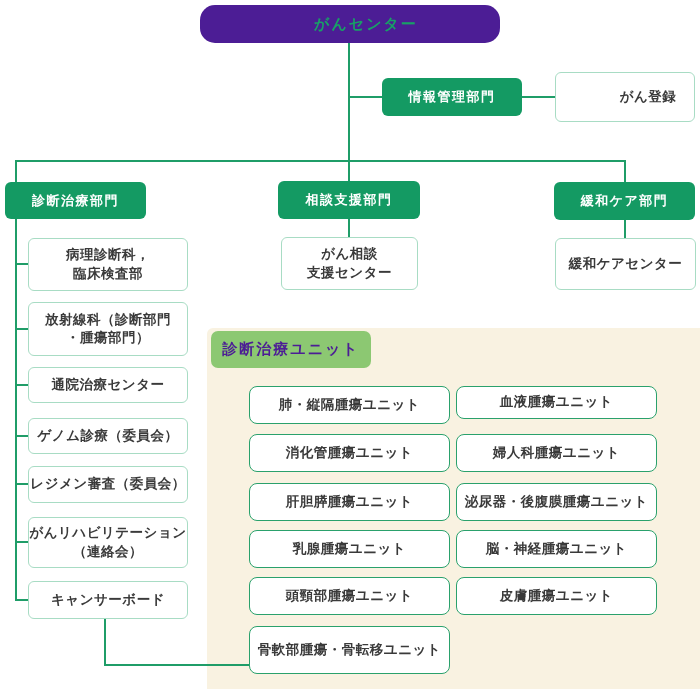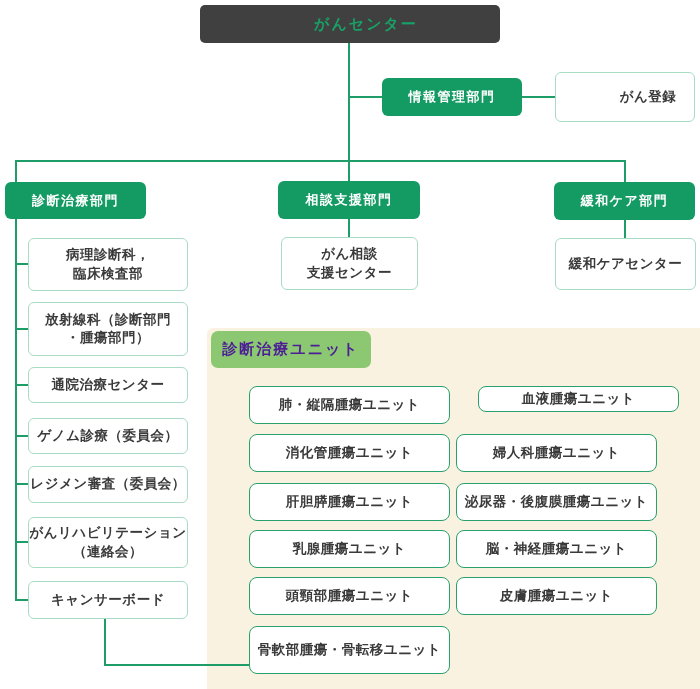--- a/index.html
+++ b/index.html
@@ -11,21 +11,21 @@
   .line{position:absolute;background:#1f9d68;}
 
   
   .panel{position:absolute;background:#f9f2e1;border-radius:6px 0 0 0;}
 
   
   .box{position:absolute;display:flex;align-items:center;justify-content:center;
        text-align:center;box-sizing:border-box;}
   .box span{white-space:pre-line;line-height:1.35;}
 
-  .box-mint{background:#404040;border-radius:5px;color:#18a066;
+  .box-mint{background:#4c1d95;border-radius:15px;color:#18a066;
             font-weight:bold;font-size:15px;letter-spacing:2px;padding-left:32px;}
   .box-dark{background:#149a63;border-radius:6px;color:#ffffff;
             font-weight:bold;font-size:13px;letter-spacing:1.5px;}
   .box-white{background:#ffffff;border:1px solid #a8dcc4;border-radius:6px;
              color:#3a3a3a;font-weight:600;font-size:13.5px;letter-spacing:0.5px;}
   .box-unit{background:#ffffff;border:1.5px solid #2aa16c;border-radius:8px;
             color:#3a3a3a;font-weight:600;font-size:13.5px;letter-spacing:0.5px;}
   .box-label{background:#8cc872;border-radius:7px;color:#4c1d95;
              font-weight:bold;font-size:15px;letter-spacing:2px;}
 </style>
@@ -125,21 +125,21 @@
   <div class="box box-unit" style="left:249px;top:530px;width:201px;height:38px;">
     <span>乳腺腫瘍ユニット</span>
   </div>
   <div class="box box-unit" style="left:249px;top:577px;width:201px;height:38px;">
     <span>頭頸部腫瘍ユニット</span>
   </div>
   <div class="box box-unit" style="left:249px;top:626px;width:201px;height:48px;">
     <span>骨軟部腫瘍・骨転移ユニット</span>
   </div>
 
-  <div class="box box-unit" style="left:456px;top:386px;width:201px;height:26px;margin-left:22px;">
+  <div class="box box-unit" style="left:456px;top:386px;width:201px;height:33px;">
     <span>血液腫瘍ユニット</span>
   </div>
   <div class="box box-unit" style="left:456px;top:434px;width:201px;height:38px;">
     <span>婦人科腫瘍ユニット</span>
   </div>
   <div class="box box-unit" style="left:456px;top:483px;width:201px;height:38px;">
     <span>泌尿器・後腹膜腫瘍ユニット</span>
   </div>
   <div class="box box-unit" style="left:456px;top:530px;width:201px;height:38px;">
     <span>脳・神経腫瘍ユニット</span>

